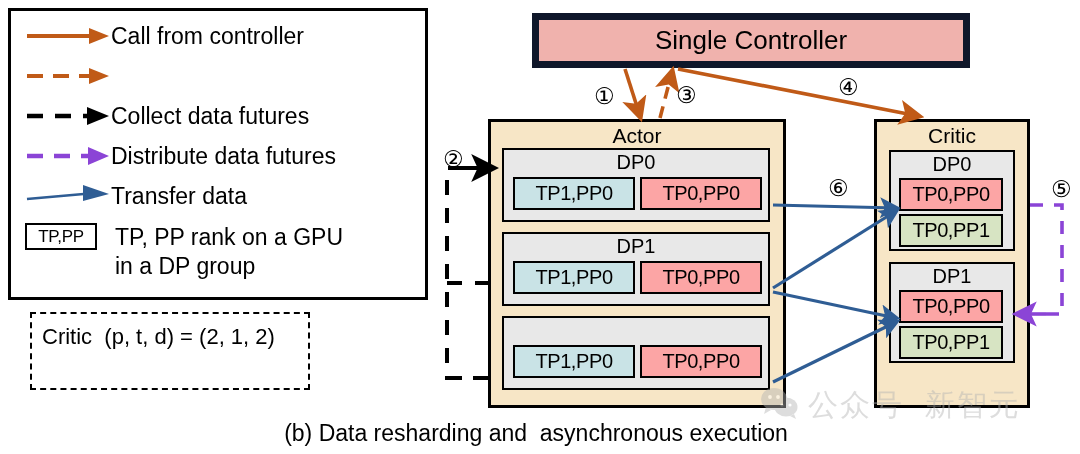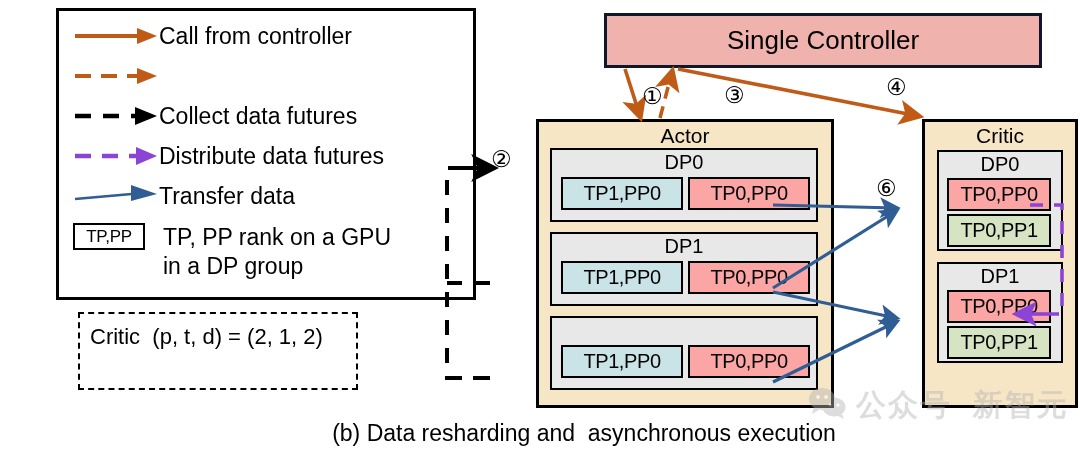--- a/index.html
+++ b/index.html
@@ -1,21 +1,21 @@
 <!DOCTYPE html>
 <html><head>
 <meta charset="utf-8">
 <style>
   html,body{margin:0;padding:0;background:#ffffff;}
   body{
     width:1080px;height:454px;position:relative;overflow:hidden;
     font-family:"Liberation Sans","DejaVu Sans",sans-serif;
     color:#000;
   }
-  .abs{position:absolute;margin-left:48px;}
+  .abs{position:absolute;}
 
   
   #legend-box{
     left:8px;top:8px;width:420px;height:292px;
     border:3px solid #000;background:#fff;box-sizing:border-box;
   }
   .legend-row{
     position:absolute;left:10px;display:flex;align-items:center;height:34px;
   }
   .legend-glyph{width:90px;height:34px;position:relative;flex:0 0 90px;}
@@ -36,22 +36,22 @@
   .config-line{font-size:22px;line-height:33px;white-space:pre;}
 
   
   #caption{
     left:236px;top:420px;width:600px;text-align:center;
     font-size:23px;white-space:pre;
   }
 
   
   #controller-box{
-    left:556px;top:13px;width:438px;height:55px;
-    background:#f0b2ad;border:3px solid #0f172a;box-sizing:border-box;
+    left:532px;top:13px;width:438px;height:55px;
+    background:#f0b2ad;border:7px solid #0f172a;box-sizing:border-box;
     display:flex;align-items:center;justify-content:center;
     font-size:26px;
   }
 
   
   .role-box{
     background:#f7e6c6;border:3.5px solid #000;box-sizing:border-box;
   }
   #actor-box{left:488px;top:119px;width:298px;height:289px;}
   #critic-box{left:874px;top:119px;width:156px;height:289px;}
@@ -81,21 +81,21 @@
     position:absolute;font-size:23px;line-height:1;
     font-family:"DejaVu Sans",sans-serif;
   }
 
   
   #overlay{position:absolute;left:0;top:0;width:1080px;height:454px;pointer-events:none;}
 
   
   #watermark{
     left:760px;top:382px;width:310px;height:46px;
-    display:flex;align-items:center;gap:8px;opacity:.45;font-weight:bold;
+    display:flex;align-items:center;gap:8px;opacity:.45;
   }
   #watermark-text{
     font-size:30px;color:#b4b4b4;white-space:pre;letter-spacing:2px;
   }
 </style>
 </head>
 <body>
 
 <div class="abs" id="legend-box">
 

